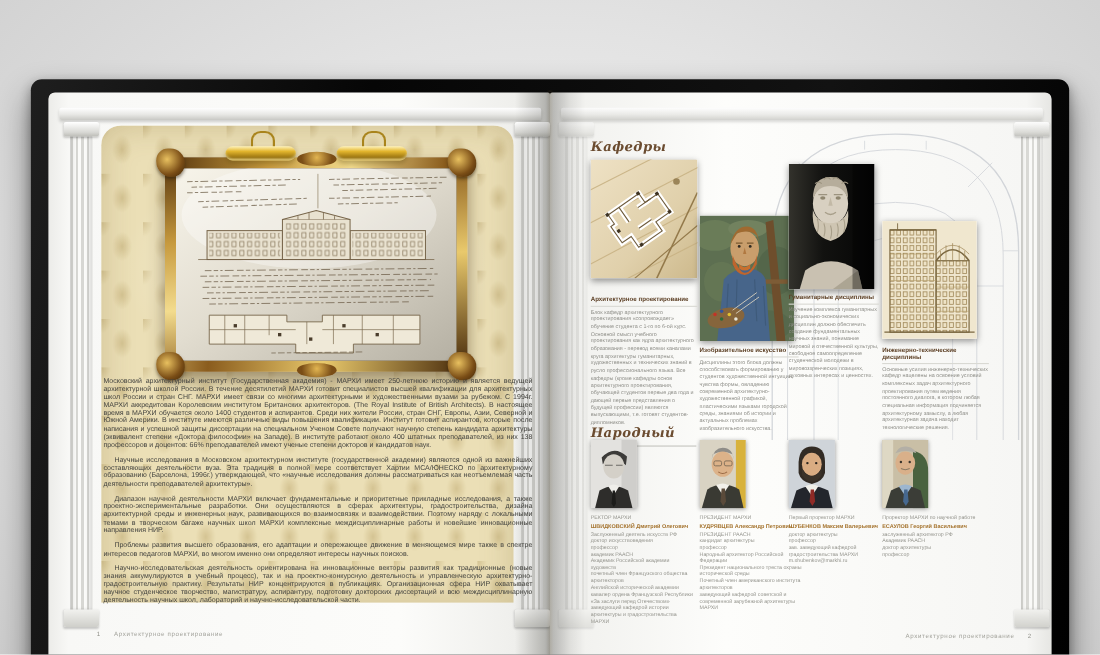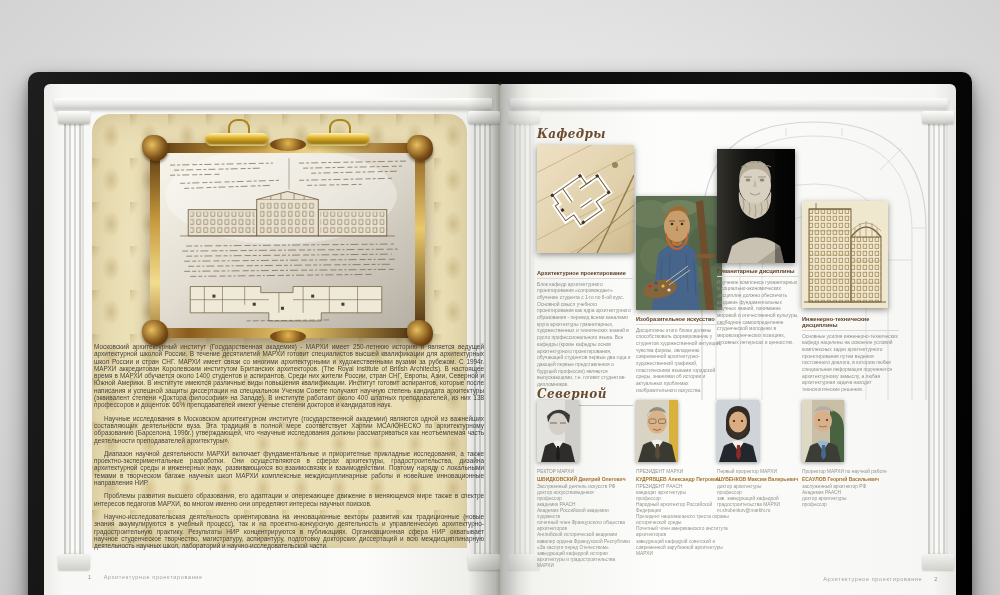--- a/index.html
+++ b/index.html
@@ -392,21 +392,21 @@
     <div class="cap" style="left:217px;top:184px;width:82px">
       <div class="ct">Гуманитарные дисциплины</div>
       <div class="cb">Изучение комплекса гуманитарных и социально-экономических дисциплин должно обеспечить создание фундаментальных научных знаний, понимание мировой и отечественной культуры, свободное самоопределение студенческой молодежи в мировоззренческих позициях, духовных интересах и ценностях.</div>
     </div>
     <div class="cap" style="left:302px;top:232px;width:97px">
       <div class="ct">Инженерно-технические дисциплины</div>
       <div class="cb">Основные усилия инженерно-технических кафедр нацелены на освоение условий комплексных задач архитектурного проектирования путем ведения постоянного диалога, в котором любая специальная информация подчиняется архитектурному замыслу, а любая архитектурная задача находит технологические решения.</div>
     </div>
 
     <div class="sec" style="left:37px;top:300px">
-      <span class="t">Северной</span>
+      <span class="t">Народный</span>
     </div>
 
     <div class="person" style="left:37px;top:316px">
       <div class="portrait">
         <svg viewBox="0 0 42 62" preserveAspectRatio="none">
           <rect width="42" height="62" fill="#e3e2df"></rect>
             <rect x="28" width="14" height="62" fill="#cfcecb"></rect>
           <path d="M10,16 Q21,4 33,15 L32,23 Q21,12 11,22 Z" fill="#3c3b39"></path>
           <ellipse cx="21" cy="24" rx="9.5" ry="11" fill="#d4d0c8"></ellipse>
           <path d="M13,23 h7 M23,23 h6" stroke="#6b6a66" stroke-width="1" fill="none"></path>

